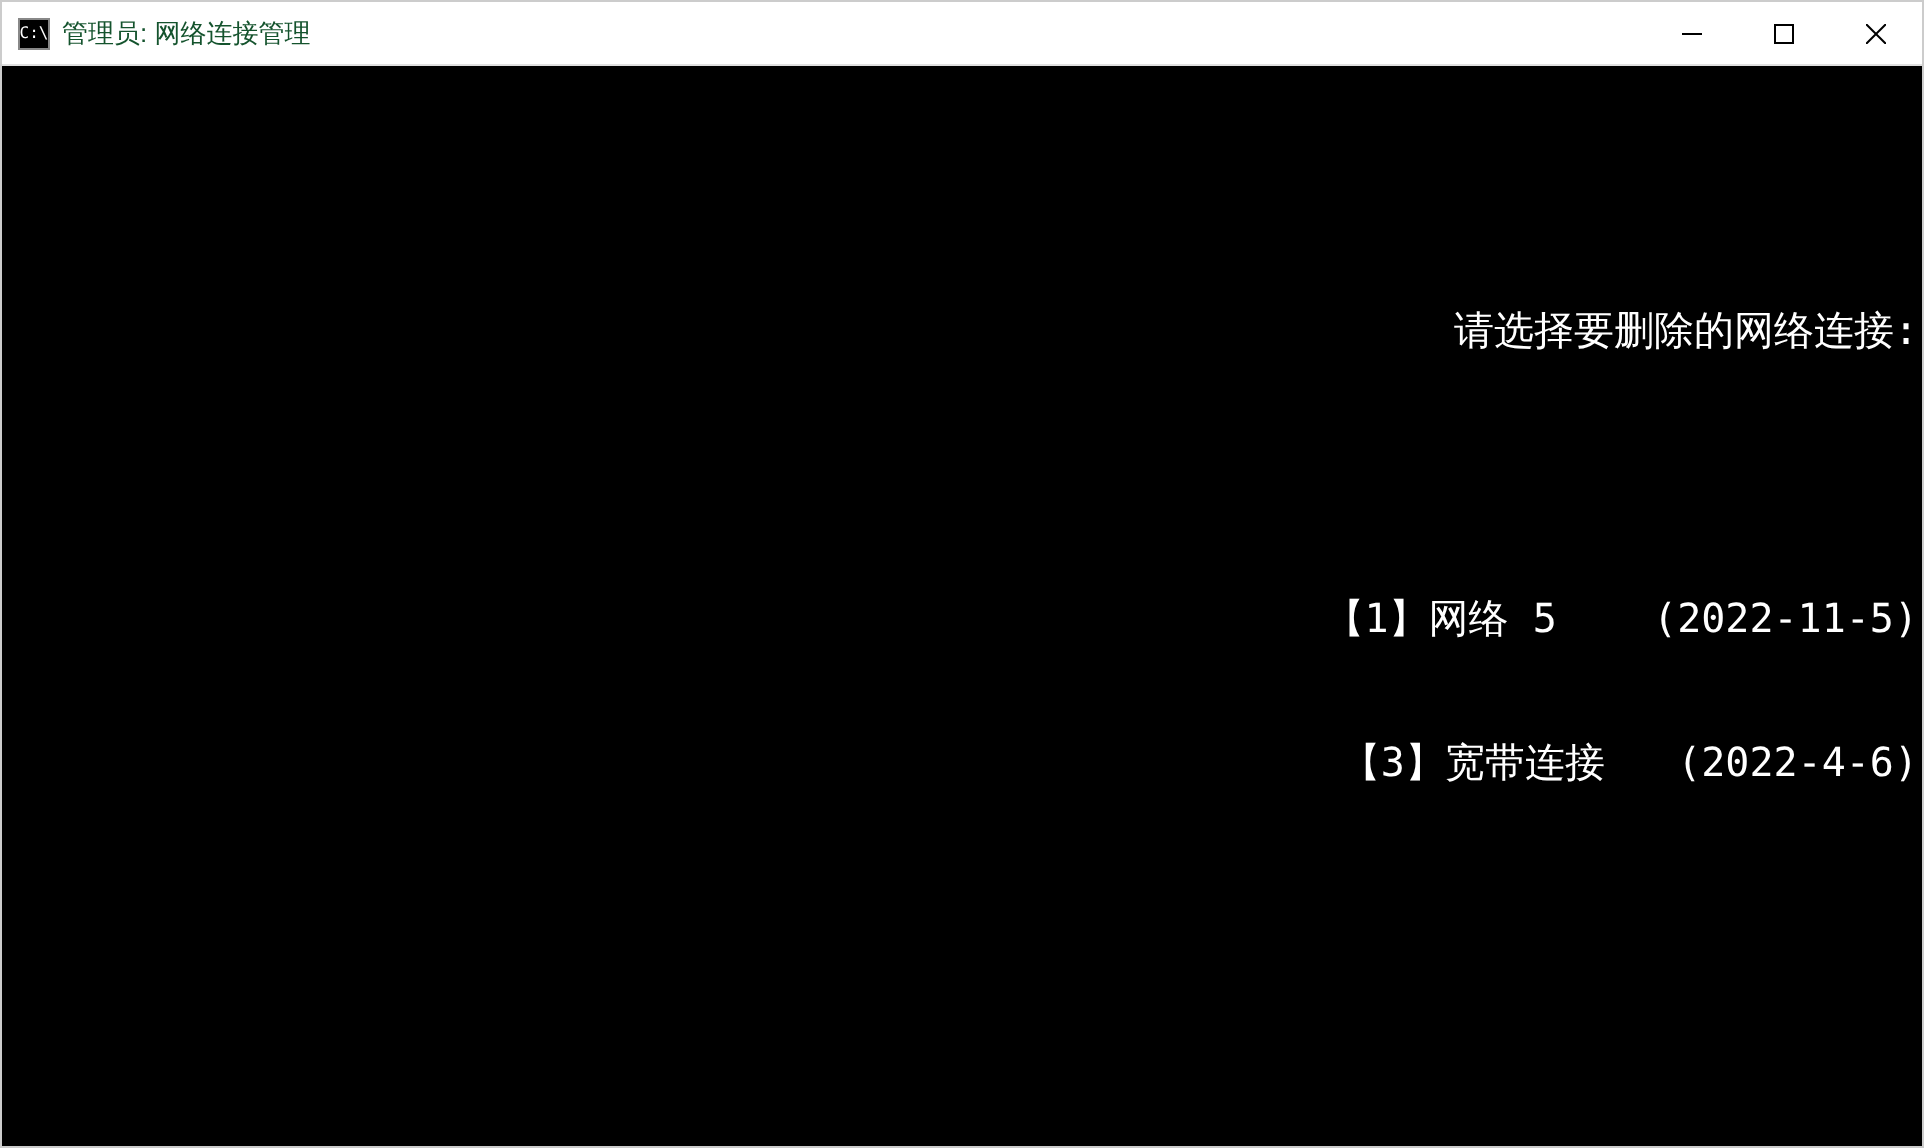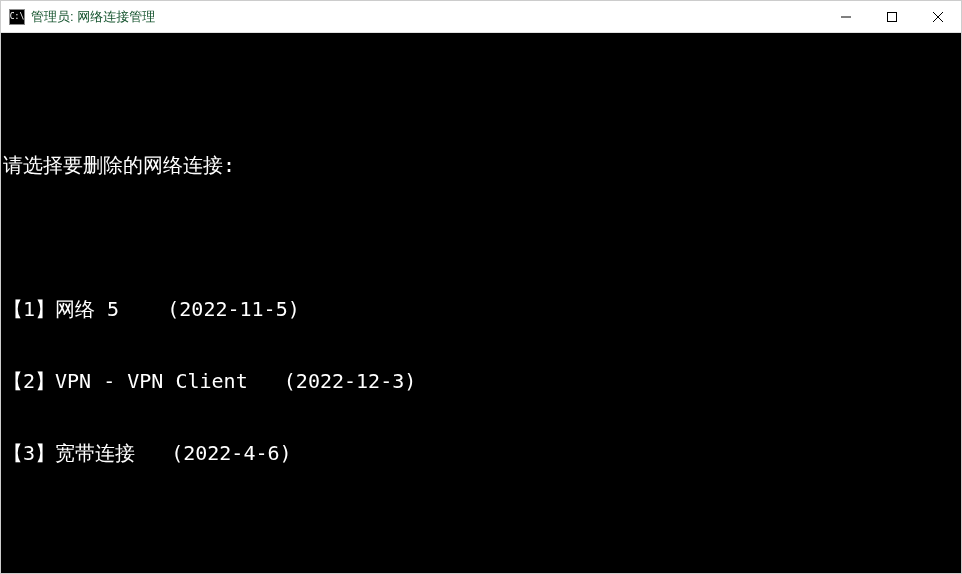--- a/index.html
+++ b/index.html
@@ -72,20 +72,21 @@
       color: #ffffff;
       font-family: "NSimSun", "SimSun", "Consolas", monospace;
       font-size: 20px;
       line-height: 24px;
       padding: 0px 2px;
       white-space: pre;
       overflow: hidden;
     }
     .console-line {
       min-height: 24px;
+      text-align: right;
     }
   </style>
 </head>
 <body>
 
 <div class="window">
   <div class="titlebar">
     <div class="titlebar-icon">C:\</div>
     <div class="titlebar-title">管理员: 网络连接管理</div>
     <div class="titlebar-controls">
@@ -105,20 +106,19 @@
             <line x1="10" y1="0" x2="0" y2="10" stroke="currentColor" stroke-width="1"></line>
           </svg>
       </div>
     </div>
   </div>
   <div class="console">
     <div class="console-line"> </div>
     <div class="console-line">请选择要删除的网络连接:</div>
     <div class="console-line"></div>
     <div class="console-line">【1】网络 5    (2022-11-5)</div>
-    <div class="console-line">【2】VPN - VPN Client   (2022-12-3)</div>
     <div class="console-line">【3】宽带连接   (2022-4-6)</div>
     
     
     
     
   </div>
 </div>
 
 </body></html>

